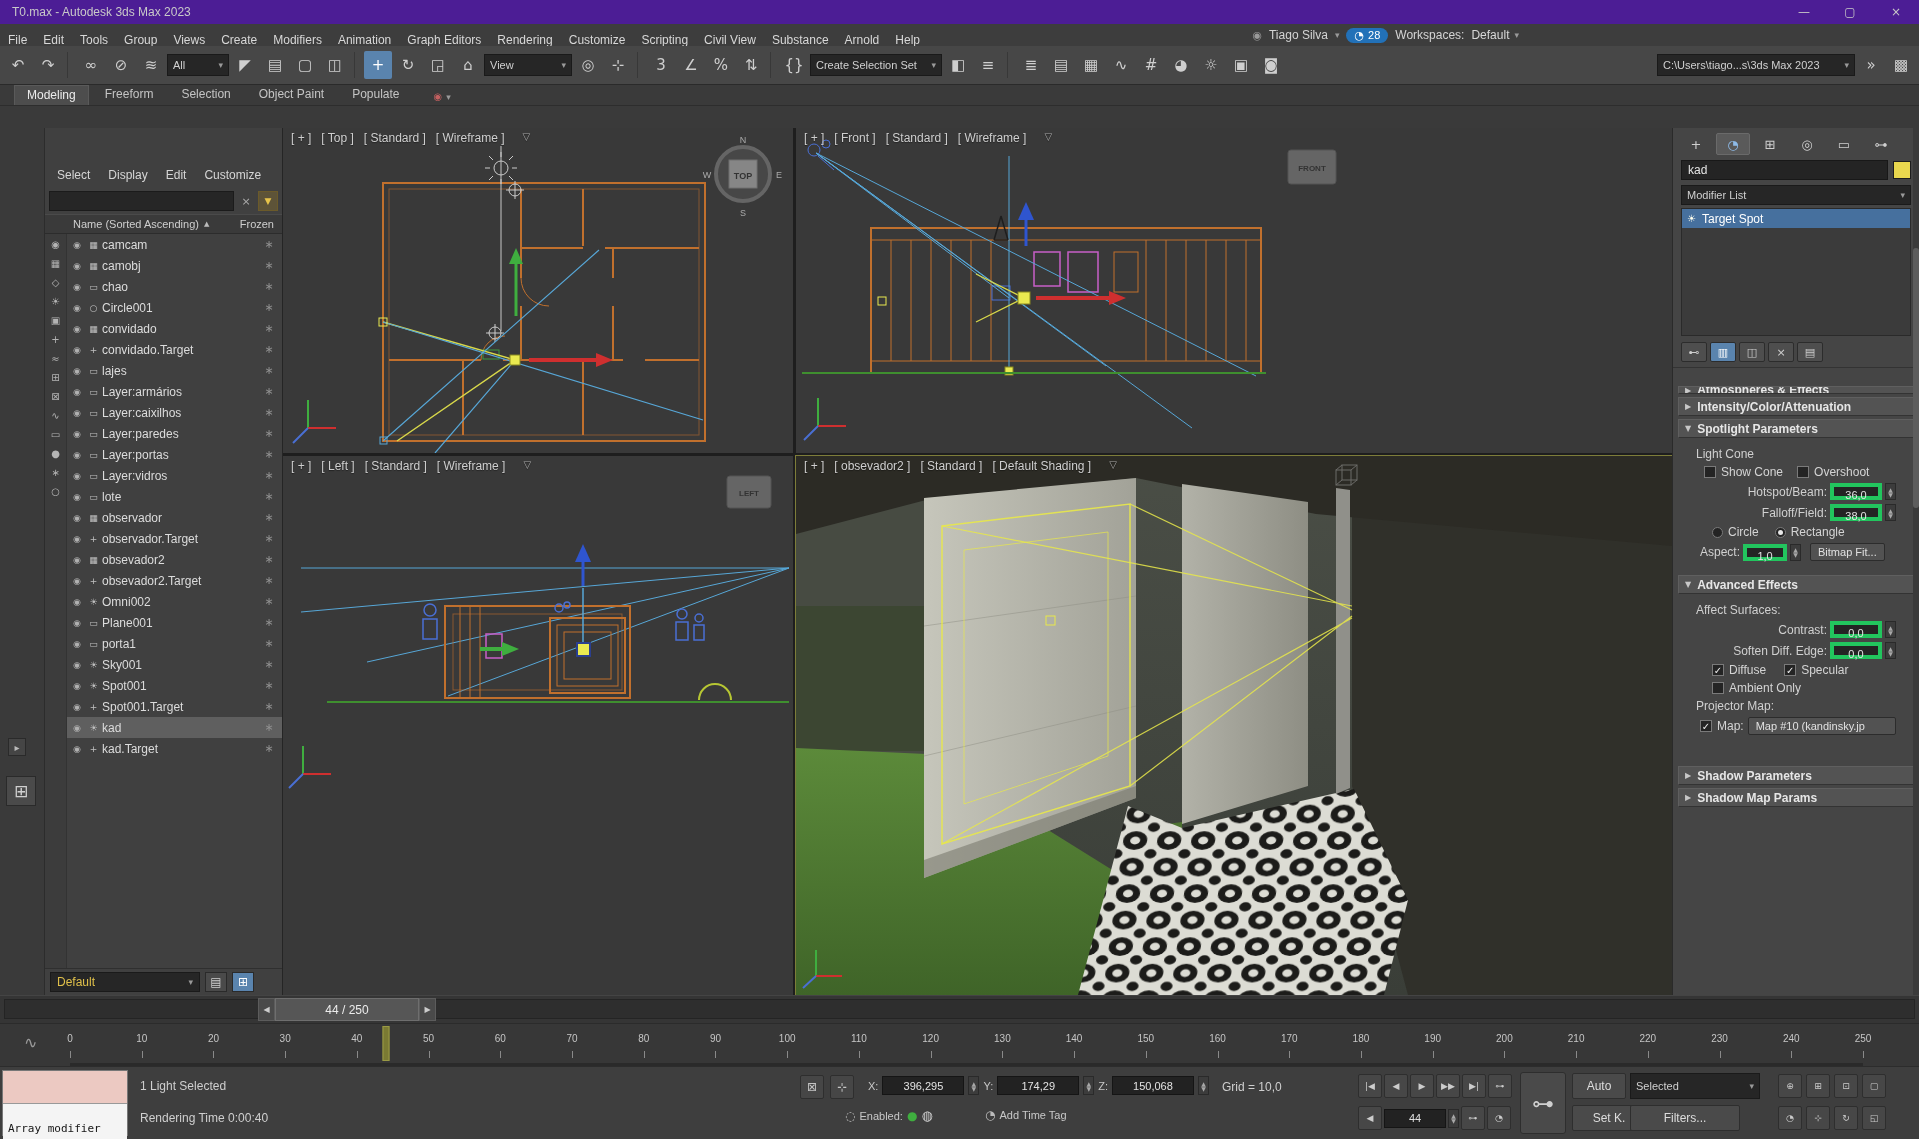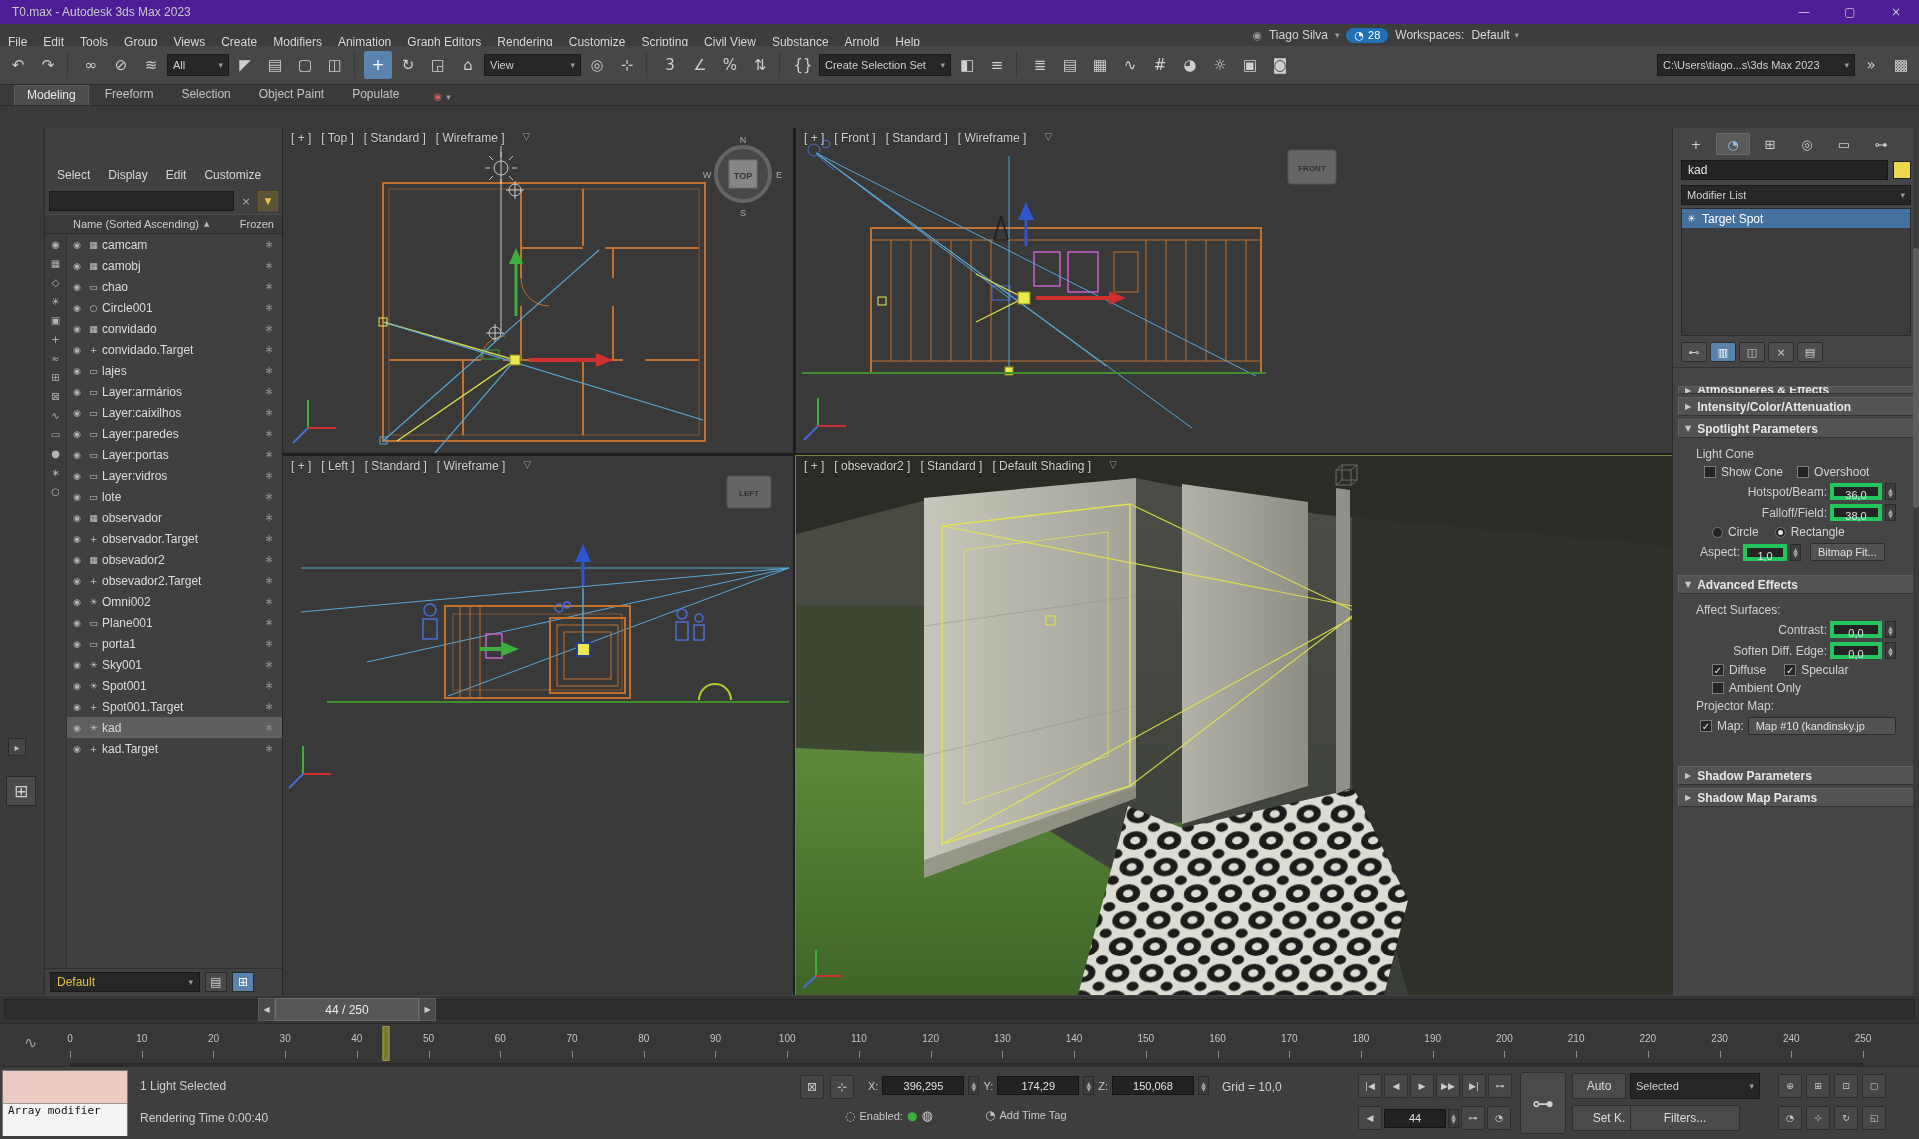--- a/index.html
+++ b/index.html
@@ -7,21 +7,21 @@
 .app{position:relative;width:1919px;height:1139px;background:#3a3a3a;font-family:"Liberation Sans","DejaVu Sans",sans-serif;font-size:12px;color:#d4d4d4;overflow:hidden}
 .icon{font-family:"DejaVu Sans",sans-serif}
 
 
 .titlebar{position:absolute;left:0;top:0;right:0;height:24px;background:#4c1d95;display:flex;align-items:center}
 .tb-title{padding-left:12px;font-size:12px;color:#c9c9c9}
 .win-btns{margin-left:auto;display:flex;height:100%}
 .win-btn{width:46px;display:flex;align-items:center;justify-content:center;color:#c8c8c8;font-size:12px;font-family:"DejaVu Sans",sans-serif}
 
 
-.menubar{position:absolute;left:0;top:24px;right:0;height:38px;background:#3d3d3d;border-bottom:1px solid #8b5cf6;display:flex;align-items:center}
+.menubar{position:absolute;left:0;top:24px;right:0;height:38px;background:#3d3d3d;border-bottom:5px solid #8b5cf6;display:flex;align-items:center}
 .menu-item{padding:0 8px;line-height:21px;color:#d8d8d8;font-size:12px}
 .user-area{position:absolute;right:400px;top:0;height:22px;display:flex;align-items:center;gap:7px;font-size:12px}
 .user-ico{color:#9a9a9a;font-size:11px}
 .clock-badge{display:flex;align-items:center;gap:4px;background:#2271b8;border-radius:10px;color:#fff;padding:1px 8px;font-size:11px}
 .ws-combo{display:flex;align-items:center;gap:5px;color:#d8d8d8}
 
 
 .toolbar{position:absolute;left:0;top:46px;right:0;height:39px;background:#474747;border-bottom:1px solid #2a2a2a;display:flex;align-items:center;padding:0 4px;gap:2px;overflow:hidden}
 .tb-icon{width:28px;height:28px;flex:0 0 auto;display:flex;align-items:center;justify-content:center;color:#cfcfcf;font-size:15px;border-radius:2px;font-family:"DejaVu Sans",sans-serif}
 .tb-icon.active{background:#5a84ae;color:#fff}
@@ -128,21 +128,21 @@
 .ruler-wave{position:absolute;left:24px;top:9px;color:#9a9a9a;font-size:16px;font-family:"DejaVu Sans",sans-serif}
 .ruler-track{position:absolute;left:70px;right:56px;top:0;bottom:0;border-bottom:3px solid #2a2a2a}
 .tick{position:absolute;transform:translateX(-50%);top:9px;font-size:10px;color:#c6c6c6}
 .tickline{position:absolute;width:1px;height:7px;background:#8a8a8a;bottom:5px}
 .frame-marker{position:absolute;top:2px;bottom:2px;width:7px;background:#7a7a33;border:1px solid #9a9a45;transform:translateX(-50%)}
 
 
 .statusbar{position:absolute;left:0;top:1066px;right:0;height:73px;background:#3e3e3e;border-top:1px solid #2c2c2c}
 .listener{position:absolute;left:2px;top:3px;width:126px;height:66px;border:1px solid #777}
 .listener-pink{height:33px;background:#ecc9c2;border-bottom:1px solid #999}
-.listener-white{height:32px;background:#f4f4f4;color:#141414;font-family:"DejaVu Sans Mono","Liberation Mono",monospace;font-size:11px;padding:0 5px}
+.listener-white{height:32px;background:#f4f4f4;color:#141414;font-family:"DejaVu Sans Mono","Liberation Mono",monospace;font-size:11px;padding:18px 5px}
 .st-text{position:absolute;color:#cfcfcf;font-size:12px}
 .st-icon{position:absolute;width:24px;height:24px;display:flex;align-items:center;justify-content:center;color:#c4c4c4;background:#464646;border:1px solid #2e2e2e;border-radius:2px;font-size:12px;font-family:"DejaVu Sans",sans-serif}
 .st-xyz{position:absolute;left:868px;top:9px;display:flex;align-items:center;gap:4px}
 .st-lbl{color:#c8c8c8;font-size:11px}
 .st-field{height:19px;background:#222;border:1px solid #151515;color:#e2e2e2;font-size:11px;display:flex;align-items:center;justify-content:center;padding:0 4px}
 .st-field.coord{width:82px}
 .st-spin{width:11px;height:19px;display:flex;flex-direction:column;align-items:center;justify-content:center;color:#a8a8a8;font-size:6px;line-height:5px;background:#3c3c3c;border:1px solid #2a2a2a;font-family:"DejaVu Sans",sans-serif}
 .st-spin::before{content:"▲"}
 .st-spin::after{content:"▼"}
 .st-cluster{position:absolute;display:flex;align-items:center;gap:4px}
@@ -215,21 +215,21 @@
       </div>
       <div class="tb-icon">◤</div>
       <div class="tb-icon">▤</div>
       <div class="tb-icon">▢</div>
       <div class="tb-icon">◫</div>
       <div class="tb-sep"></div>
       <div class="tb-icon active">+</div>
       <div class="tb-icon">↻</div>
       <div class="tb-icon">◲</div>
       <div class="tb-icon">⌂</div>
-      <div class="combo" style="width: 97px;">
+      <div class="combo" style="width: 88px;">
         <span class="combo-v">View</span>
         <span class="combo-arrow icon"></span>
       </div>
       <div class="tb-icon">◎</div>
       <div class="tb-icon">⊹</div>
       <div class="tb-sep"></div>
       <div class="tb-icon">3</div>
       <div class="tb-icon">∠</div>
       <div class="tb-icon">%</div>
       <div class="tb-icon">⇅</div>

